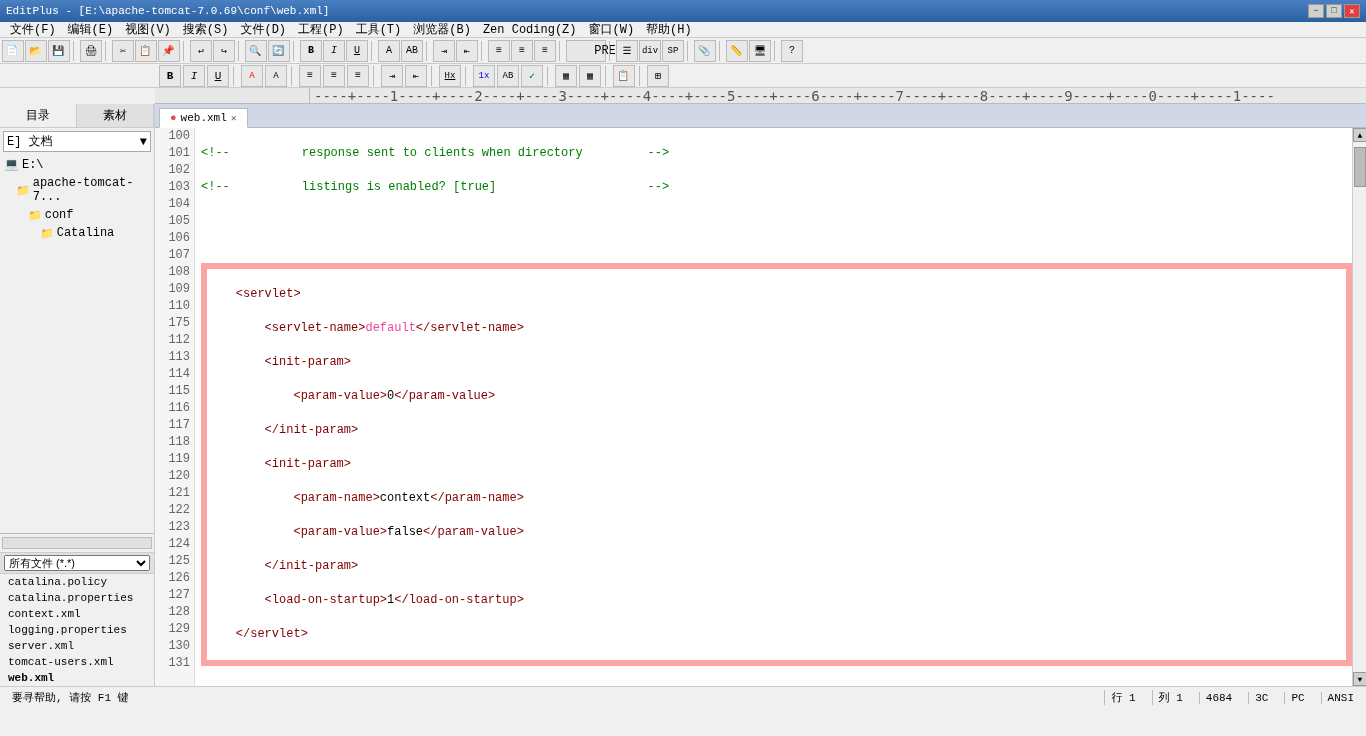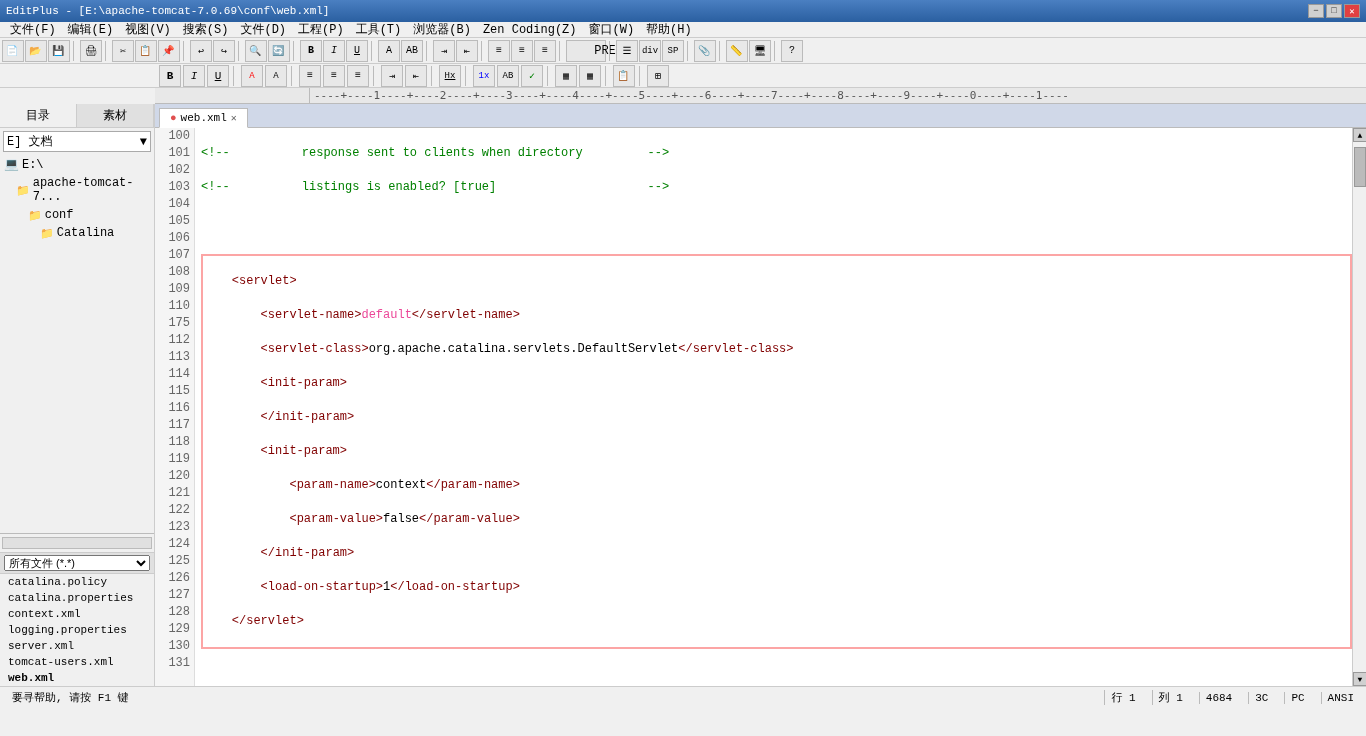--- a/index.html
+++ b/index.html
@@ -236,21 +236,21 @@
       border-bottom: 1px solid white;
       margin-bottom: -1px;
     }
     .tab-close { font-size: 10px; color: #666; }
 
     .code-line { display: block; min-height: 17px; }
     
     
     .ruler-content {
       font-family: monospace;
-      font-size: 11px;
+      font-size: 14px;
       color: #555;
       letter-spacing: 0px;
     }
   </style>
 </head>
 <body>
 
 <div id="title-bar">
   <span>EditPlus - [E:\apache-tomcat-7.0.69\conf\web.xml]</span>
   <div id="title-bar-buttons">
@@ -454,25 +454,25 @@
         <div class="code-line">128</div>
         <div class="code-line">129</div>
         <div class="code-line">130</div>
         <div class="code-line">131</div>
       </div>
 
       <div id="code-content">
 <span class="code-line xml-comment">&lt;!--          response sent to clients when directory         --&gt;</span>
 <span class="code-line xml-comment">&lt;!--          listings is enabled? [true]                     --&gt;</span>
 <span class="code-line"> </span>
-<div style="position:relative; border:2px solid #fca5a5; margin-top:7px;">
+<div style="position:relative; border:6px solid #fca5a5; margin-top:16px;">
 <span class="code-line xml-tag">    &lt;<span style="color:#800000;">servlet</span>&gt;</span>
 <span class="code-line xml-tag">        &lt;<span style="color:#800000;">servlet-name</span>&gt;<span style="color:#ec4899;">default</span>&lt;/<span style="color:#800000;">servlet-name</span>&gt;</span>
-<span class="code-line xml-tag">        &lt;<span style="color:#800000;">servlet-class</span>&gt;<span style="color:#000000;">org.apache.catalina.servlets.DefaultServlet</span>&lt;/<span style="color:#800000;">servlet-class</span>&gt;</span>
 <span class="code-line xml-tag">        &lt;<span style="color:#800000;">init-param</span>&gt;</span>
+<span class="code-line xml-tag">            &lt;<span style="color:#800000;">param-value</span>&gt;<span style="color:#000000;">0</span>&lt;/<span style="color:#800000;">param-value</span>&gt;</span>
 <span class="code-line xml-tag">        &lt;/<span style="color:#800000;">init-param</span>&gt;</span>
 <span class="code-line xml-tag">        &lt;<span style="color:#800000;">init-param</span>&gt;</span>
 <span class="code-line xml-tag">            &lt;<span style="color:#800000;">param-name</span>&gt;<span style="color:#000000;">context</span>&lt;/<span style="color:#800000;">param-name</span>&gt;</span>
 <span class="code-line xml-tag">            &lt;<span style="color:#800000;">param-value</span>&gt;<span style="color:#000000;">false</span>&lt;/<span style="color:#800000;">param-value</span>&gt;</span>
 <span class="code-line xml-tag">        &lt;/<span style="color:#800000;">init-param</span>&gt;</span>
 <span class="code-line xml-tag">        &lt;<span style="color:#800000;">load-on-startup</span>&gt;<span style="color:#000000;">1</span>&lt;/<span style="color:#800000;">load-on-startup</span>&gt;</span>
 <span class="code-line xml-tag">    &lt;/<span style="color:#800000;">servlet</span>&gt;</span>
 </div>
 
 

